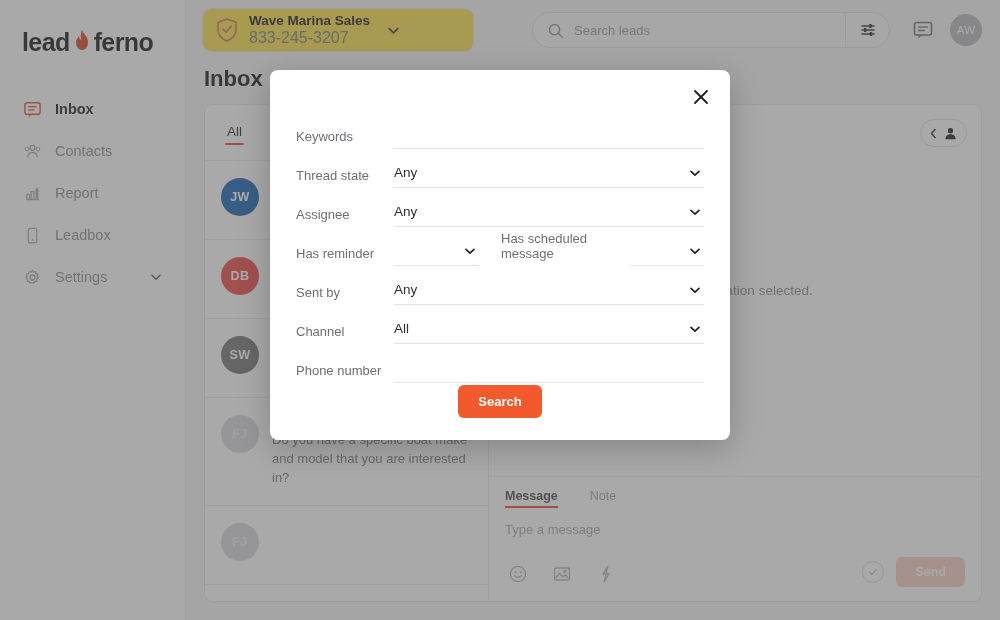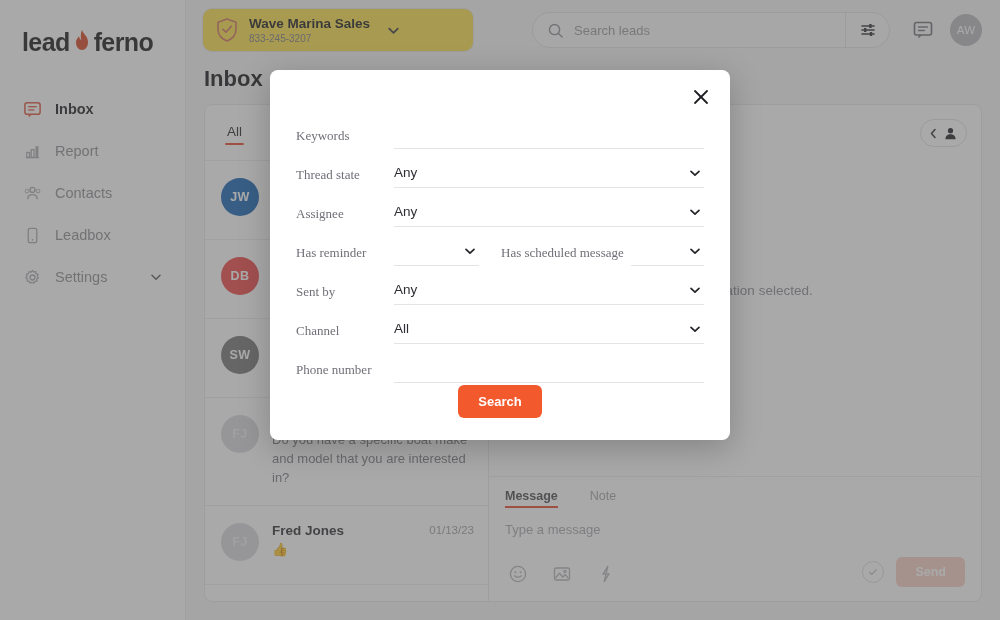--- a/index.html
+++ b/index.html
@@ -93,21 +93,21 @@
     background: #fde047;
     border: 1px solid #e7e7e9;
     border-radius: 10px;
     padding: 7px 16px 7px 12px;
     min-width: 272px;
     height: 44px;
   }
   .shield-ico { width: 24px; height: 26px; flex-shrink: 0; }
   .org-text { line-height: 1.15; }
   .org-name { font-size: 13.5px; font-weight: bold; color: #18181b; }
-  .org-phone { font-size: 10px; color: #7c7c83; margin-top: 1px; }
+  .org-phone { font-size: 16px; color: #7c7c83; margin-top: 1px; }
   .org-caret { margin-left: 6px; display: flex; align-items: center; }
 
   .searchbar {
     flex: 1;
     max-width: 358px;
     height: 36px;
     margin-left: 44px;
     border: 1px solid #e3e3e6;
     border-radius: 18px;
     background: #fbfbfc;
@@ -327,21 +327,20 @@
     display: flex;
     align-items: flex-end;
     height: 39px;
   }
   .flabel {
     width: 98px;
     flex-shrink: 0;
     font-size: 13px;
     color: #6f6f77;
     padding-bottom: 5px;
-    font-family: Liberation Serif, serif;
   }
   .fctl {
     flex: 1;
     border-bottom: 1px solid #e4e4e7;
     display: flex;
     align-items: center;
     height: 27px;
     padding-bottom: 3px;
   }
   .fval {
@@ -406,39 +405,39 @@
               <line x1="5.5" y1="7" x2="14.5" y2="7" stroke="#e0533a" stroke-width="1.4"></line>
               <line x1="5.5" y1="10.5" x2="12" y2="10.5" stroke="#e0533a" stroke-width="1.4"></line>
             </svg>
           </span>
           <span>Inbox</span>
         </div>
 
         <div class="nav-item">
           <span class="nav-ico">
             <svg width="19" height="19" viewBox="0 0 20 20">
+              <circle cx="10" cy="6.2" r="2.6" fill="none" stroke="#a9a9b0" stroke-width="1.4"></circle>
+              <path d="M5 16 C5 12.7 7.2 11.2 10 11.2 C12.8 11.2 15 12.7 15 16" fill="none" stroke="#a9a9b0" stroke-width="1.4"></path>
+              <circle cx="4.2" cy="7.4" r="1.9" fill="none" stroke="#bdbdc3" stroke-width="1.2"></circle>
+              <circle cx="15.8" cy="7.4" r="1.9" fill="none" stroke="#bdbdc3" stroke-width="1.2"></circle>
+            </svg>
+          </span>
+          <span>Contacts</span>
+        </div>
+
+        <div class="nav-item">
+          <span class="nav-ico">
+            <svg width="19" height="19" viewBox="0 0 20 20">
               <line x1="3" y1="16.5" x2="17" y2="16.5" stroke="#a9a9b0" stroke-width="1.3"></line>
               <rect x="4" y="11" width="3" height="5" fill="none" stroke="#a9a9b0" stroke-width="1.3"></rect>
               <rect x="8.6" y="8" width="3" height="8" fill="none" stroke="#a9a9b0" stroke-width="1.3"></rect>
               <rect x="13.2" y="4.5" width="3" height="11.5" fill="#a9a9b0"></rect>
             </svg>
           </span>
           <span>Report</span>
-        </div>
-
-        <div class="nav-item">
-          <span class="nav-ico">
-            <svg width="19" height="19" viewBox="0 0 20 20">
-              <circle cx="10" cy="6.2" r="2.6" fill="none" stroke="#a9a9b0" stroke-width="1.4"></circle>
-              <path d="M5 16 C5 12.7 7.2 11.2 10 11.2 C12.8 11.2 15 12.7 15 16" fill="none" stroke="#a9a9b0" stroke-width="1.4"></path>
-              <circle cx="4.2" cy="7.4" r="1.9" fill="none" stroke="#bdbdc3" stroke-width="1.2"></circle>
-              <circle cx="15.8" cy="7.4" r="1.9" fill="none" stroke="#bdbdc3" stroke-width="1.2"></circle>
-            </svg>
-          </span>
-          <span>Contacts</span>
         </div>
 
         <div class="nav-item">
           <span class="nav-ico">
             <svg width="19" height="19" viewBox="0 0 20 20">
               <rect x="5.5" y="2.5" width="9" height="15" rx="2" fill="none" stroke="#a9a9b0" stroke-width="1.4"></rect>
               <circle cx="10" cy="14.6" r="0.9" fill="#a9a9b0"></circle>
             </svg>
           </span>
           <span>Leadbox</span>
@@ -564,27 +563,20 @@
                 <div class="conv-top">
                   <span class="conv-name"></span>
                   <span class="conv-date">01/16/23</span>
                 </div>
                 <div class="conv-preview">Do you have a specific boat make and model that you are interested in?</div>
               </div>
             </div>
 
             <div class="conv">
               <div class="conv-avatar" style="background:#d8d8dc;color:#ededf0">FJ</div>
-              <div class="conv-body">
-                <div class="conv-top">
-                  <span class="conv-name">Fred Jones</span>
-                  <span class="conv-date">01/13/23</span>
-                </div>
-                <div class="conv-preview">👍</div>
-              </div>
             </div>
 
             <div class="conv">
               
               
             </div>
           </div>
         </div>
 
         <div class="thread-pane">

